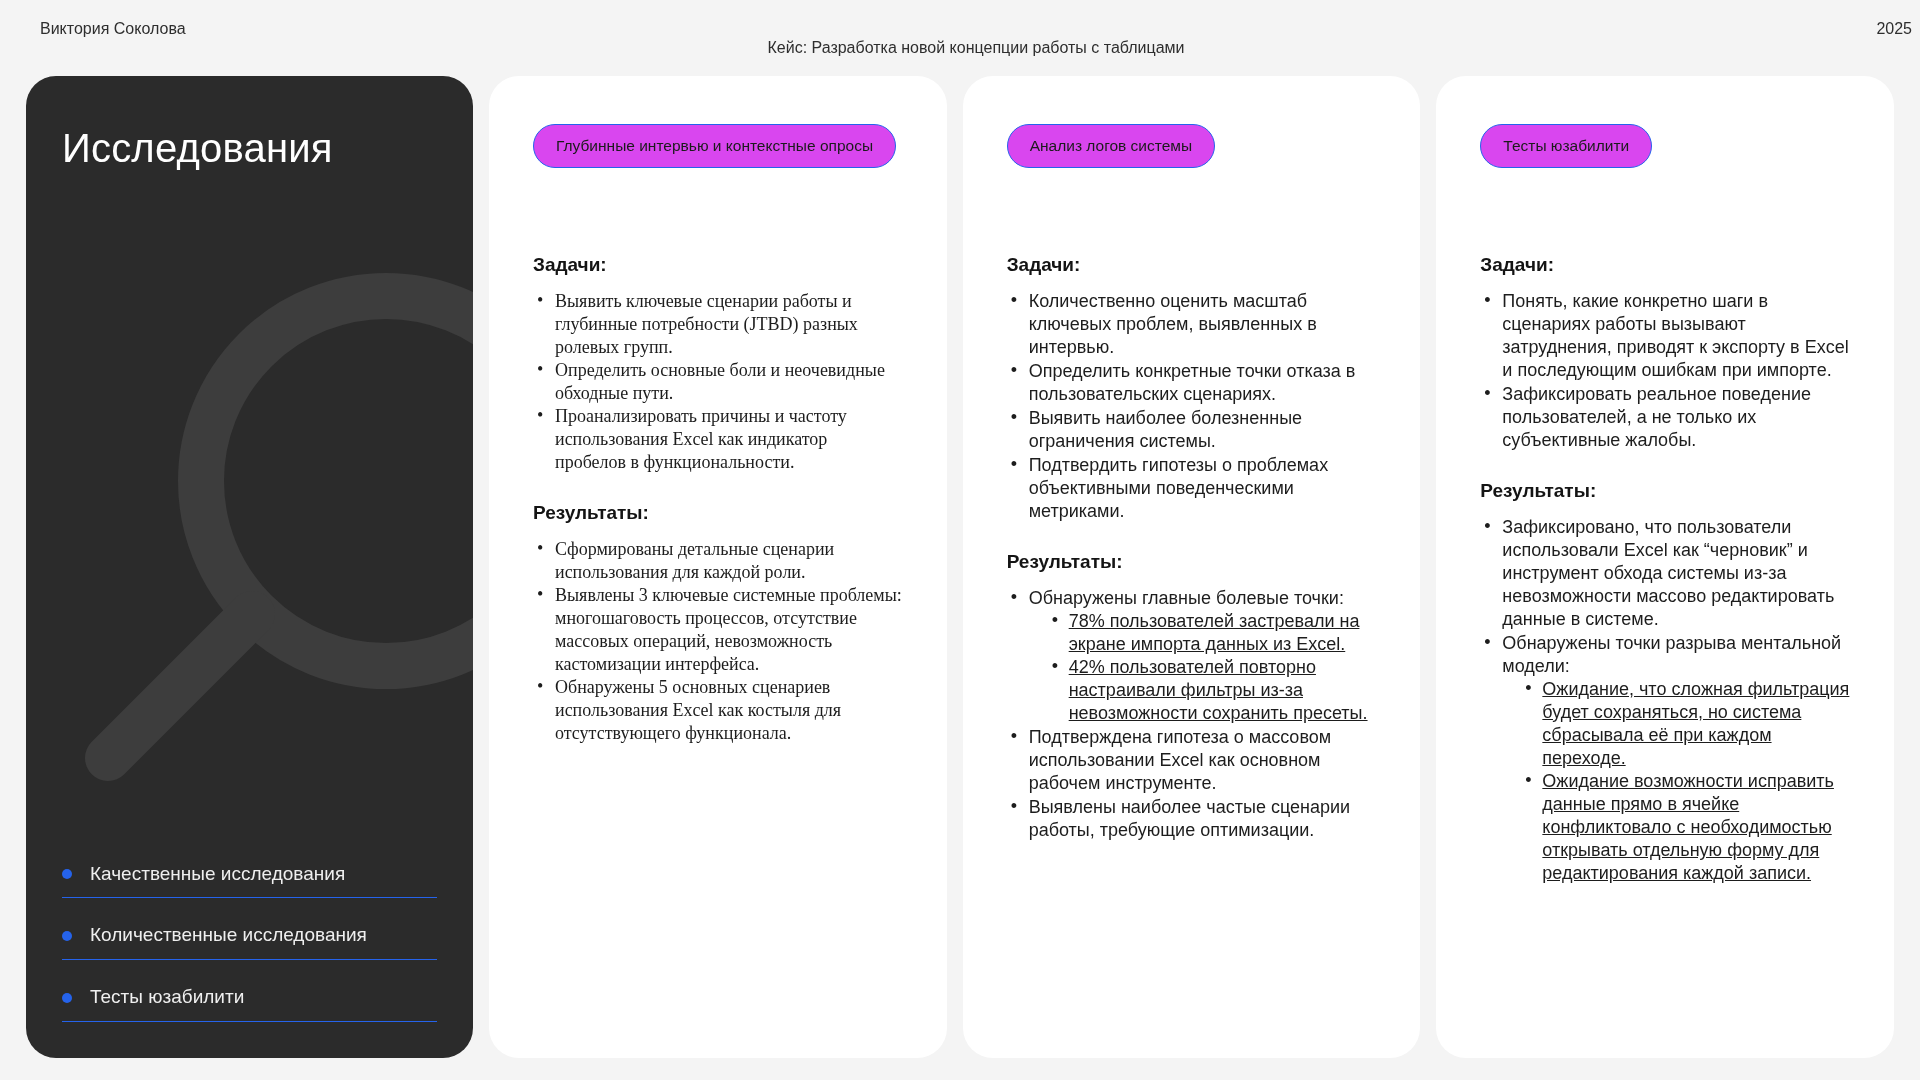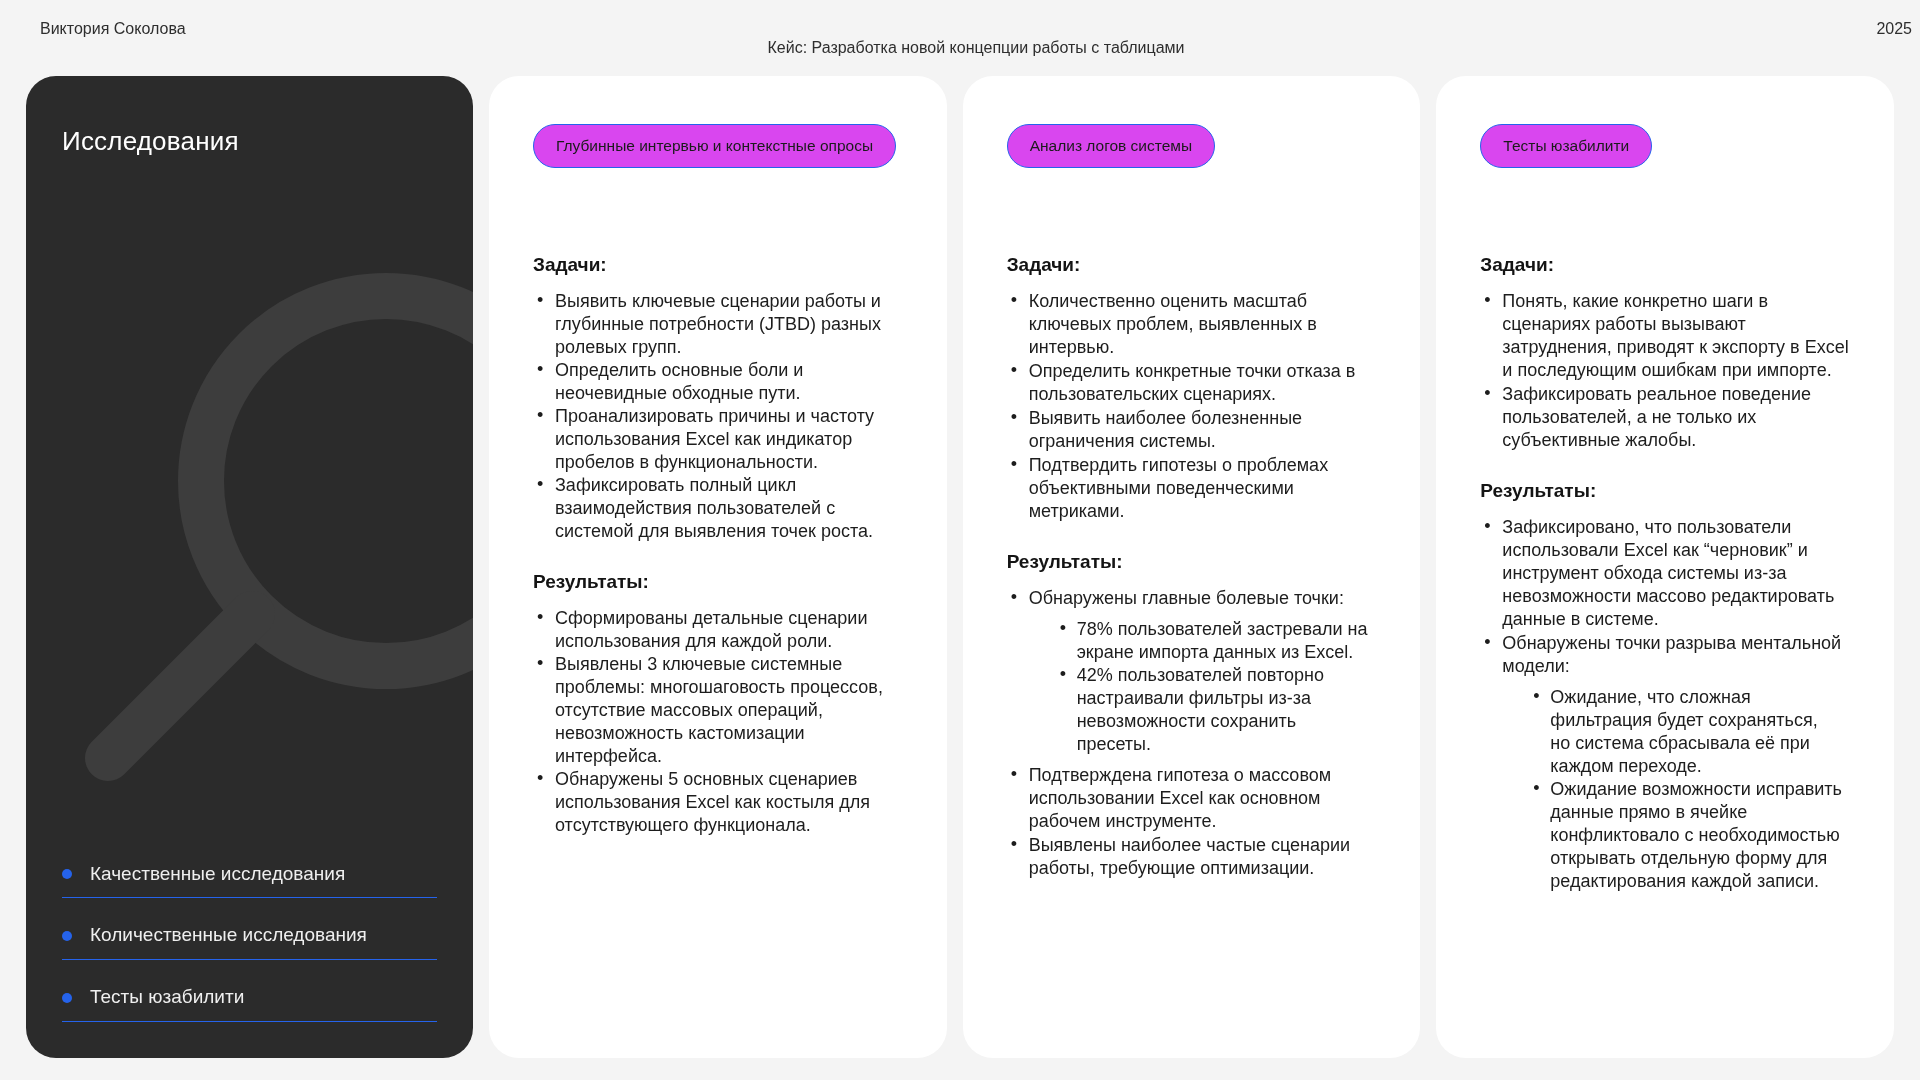--- a/index.html
+++ b/index.html
@@ -51,21 +51,21 @@
     background:#2b2b2b;
     border-radius:30px;
     overflow:hidden;
     display:flex;
     flex-direction:column;
   }
   .sidebar-title{
     position:relative;
     z-index:2;
     color:#ffffff;
-    font-size:26px;
+    font-size:40px;
     font-weight:400;
     letter-spacing:.2px;
     margin:50px 0 0 36px;
   }
 
   
   .magnifier{
     position:absolute;
     left:30px;
     top:180px;
@@ -153,42 +153,42 @@
     content:"\2022";
     position:absolute;
     left:4px;
     top:-1px;
     font-size:18px;
     line-height:1.28;
     color:#1d1d1d;
   }
   ul.bullets ul.sub{
     list-style:none;
-    margin:8px; padding:0 0 0 20px;
+    margin:0; padding:0 0 0 20px;text-decoration:underline;
   }
   ul.bullets ul.sub > li{
     position:relative;
     padding-left:20px;
     font-size:18px;
     line-height:1.28;
     color:#1d1d1d;
   }
   ul.bullets ul.sub > li::before{
     content:"\2022";
     position:absolute;
     left:3px;
     top:-1px;
     color:#1d1d1d;
   }
 
   
   .card.c1 .block-tasks   { margin-top:86px; }
   .card.c2 .block-tasks   { margin-top:86px; }
   .card.c3 .block-tasks   { margin-top:86px; }
-  .card.c1 ul.bullets > li{ margin-bottom:0; }
+  .card.c1 ul.bullets > li{ margin-bottom:0;font-family:Liberation Serif, serif; }
 </style>
 </head>
 <body>
 
 <div class="topbar">
   <div class="author">Виктория Соколова</div>
   <div class="case">Кейс: Разработка новой концепции работы с таблицами</div>
   <div class="year">2025</div>
 </div>
 
@@ -223,21 +223,20 @@
   </div>
 
   <div class="card c1">
     <div class="pill">Глубинные интервью и контекстные опросы</div>
     <div class="section block-tasks">
       <div class="section-title">Задачи:</div>
       <ul class="bullets">
           <li><span>Выявить ключевые сценарии работы и глубинные потребности (JTBD) разных ролевых групп.</span></li>
           <li><span>Определить основные боли и неочевидные обходные пути.</span></li>
           <li><span>Проанализировать причины и частоту использования Excel как индикатор пробелов в функциональности.</span></li>
-          <li><span>Зафиксировать полный цикл взаимодействия пользователей с системой для выявления точек роста.</span></li>
         </ul>
     </div>
     <div class="section block-results">
       <div class="section-title">Результаты:</div>
       <ul class="bullets">
           <li><span>Сформированы детальные сценарии использования для каждой роли.</span></li>
           <li><span>Выявлены 3 ключевые системные проблемы: многошаговость процессов, отсутствие массовых операций, невозможность кастомизации интерфейса.</span></li>
           <li><span>Обнаружены 5 основных сценариев использования Excel как костыля для отсутствующего функционала.</span></li>
         </ul>
     </div>

